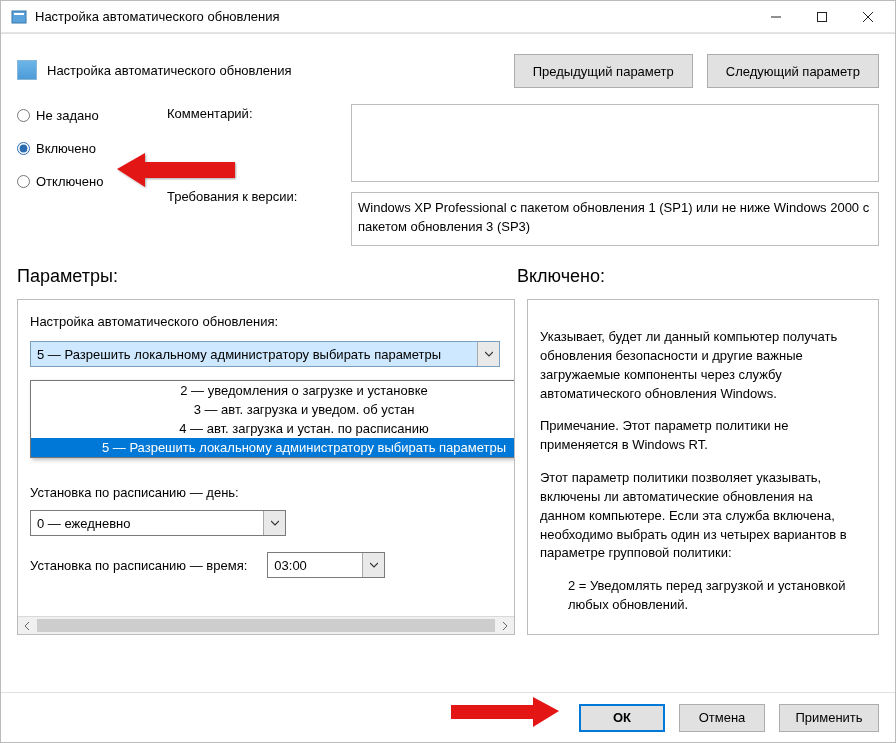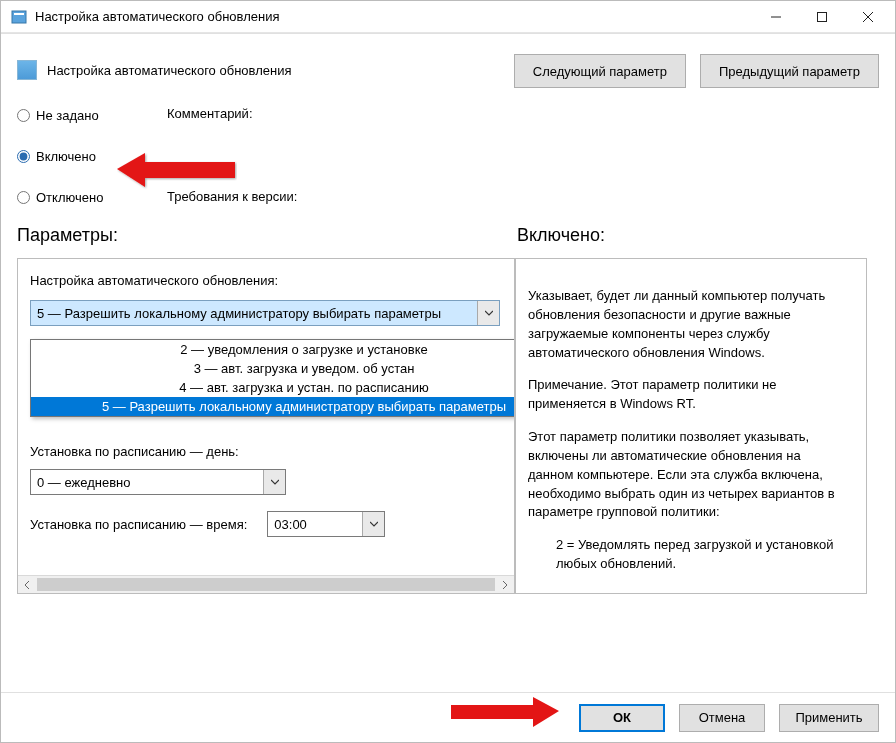--- a/index.html
+++ b/index.html
@@ -65,21 +65,21 @@
     cursor: default;
   }
   
   .topgrid {
     display: flex;
     padding: 6px 16px 6px 16px;
     gap: 20px;
   }
   .radios {
     width: 130px;
-    display: flex; flex-direction: column; gap: 26px;
+    display: flex; flex-direction: column; gap: 18px;
     padding-top: 4px;
     font-size: 13px;
   }
   .radio {
     display: flex; align-items: center; gap: 6px;
   }
   .radio input { margin: 0; accent-color: #2b6cb0; }
   .labelscol {
     width: 164px;
     display: flex; flex-direction: column;
@@ -104,20 +104,21 @@
   .midlabels {
     display: flex;
     padding: 14px 16px 4px 16px;
     font-size: 18px;
   }
   .midlabels .left { flex: 1; }
   .midlabels .right { width: 362px; }
   
   .bodyrow {
     display: flex;
+    gap: 12px;
     padding: 8px 16px 0 16px;
   }
   .params {
     width: 498px;
     height: 336px;
     border: 1px solid #bcbcbc;
     position: relative;
     overflow: hidden;
     background: #fff;
   }
@@ -267,22 +268,22 @@
     </div>
   </div>
 </div>
 
 <div class="header">
   <div class="header-left">
     <span class="gpicon"></span>
     <span class="header-title">Настройка автоматического обновления</span>
   </div>
   <div class="nav-btns">
+    <div class="btn">Предыдущий параметр</div>
     <div class="btn">Следующий параметр</div>
-    <div class="btn">Предыдущий параметр</div>
   </div>
 </div>
 
 <div class="topgrid">
   <div class="radios">
     <label class="radio">
       <input type="radio" name="state" style="">
       <span>Не задано</span>
     </label>
     <label class="radio">
@@ -291,20 +292,24 @@
     </label>
     <label class="radio">
       <input type="radio" name="state" style="">
       <span>Отключено</span>
     </label>
   </div>
   <div class="labelscol">
     <div class="comment-label">Комментарий:</div>
     <div>Требования к версии:</div>
   </div>
+  <div class="fieldscol">
+    <div class="textbox comment-box"></div>
+    <div class="textbox req-box">Windows XP Professional с пакетом обновления 1 (SP1) или не ниже Windows 2000 с пакетом обновления 3 (SP3)</div>
+  </div>
 </div>
 
 <div class="midlabels">
   <div class="left">Параметры:</div>
   <div class="right">Включено:</div>
 </div>
 
 <div class="bodyrow">
 
   <div class="params">

